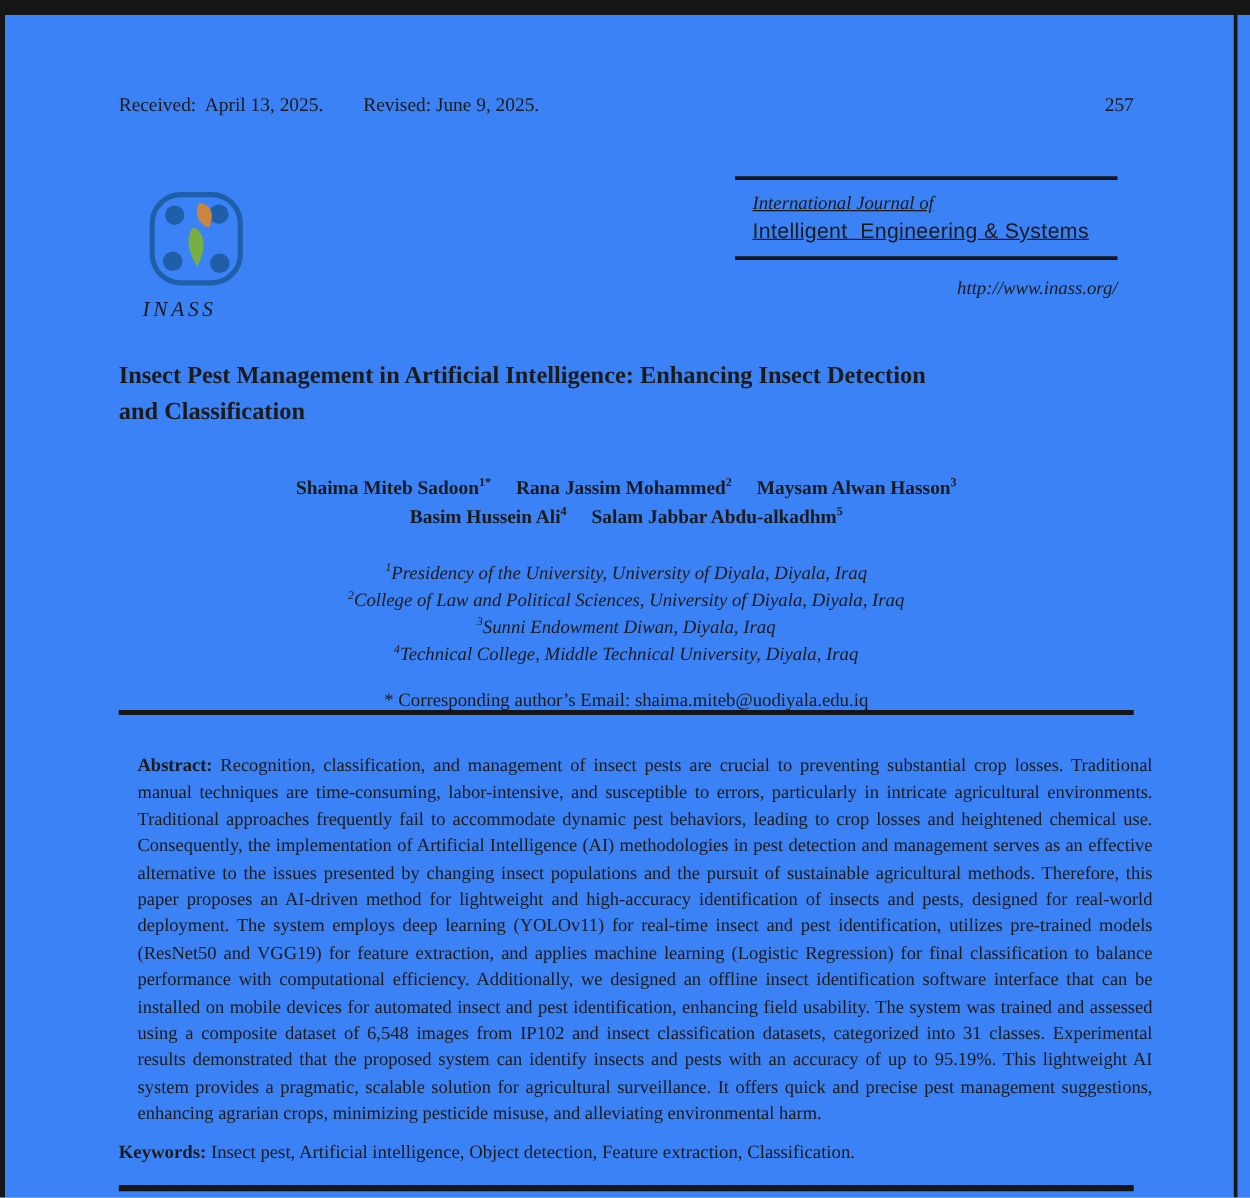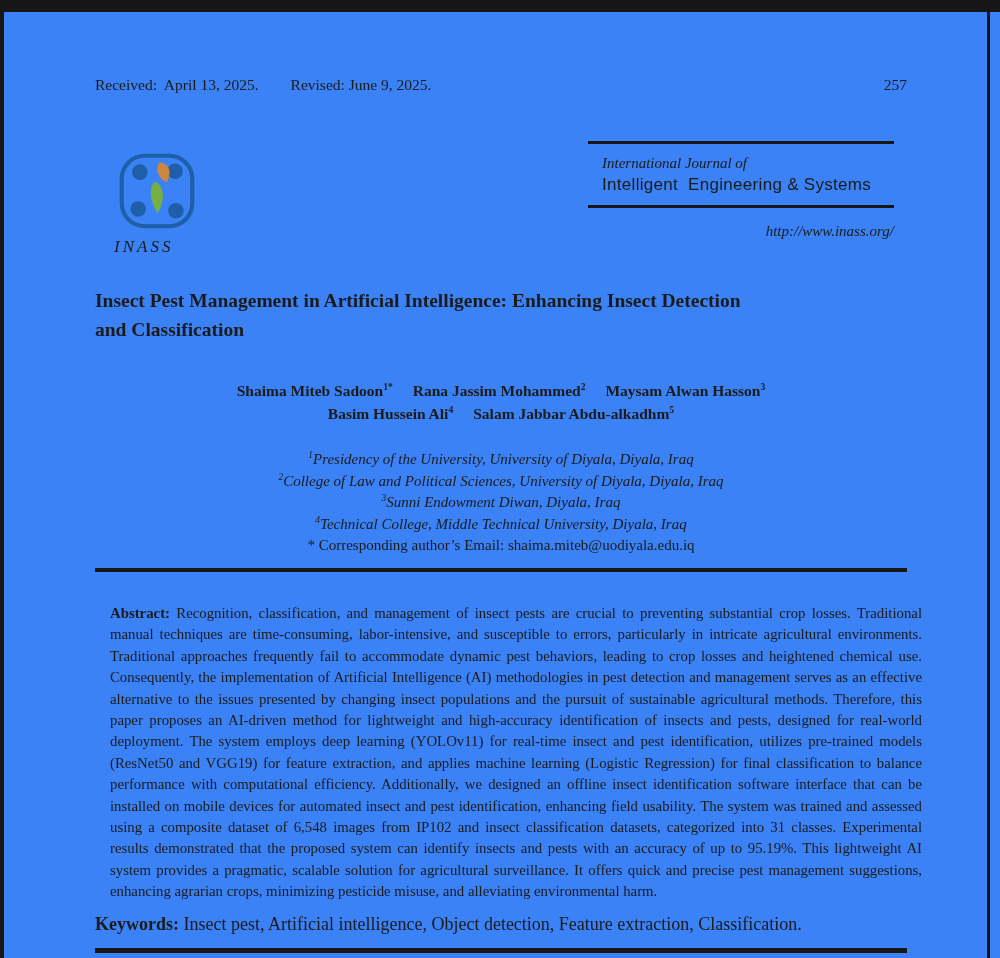--- a/index.html
+++ b/index.html
@@ -17,41 +17,41 @@
   .rightline { position: absolute; left: 987px; top: 12px; width: 3px; height: 946px; background: #161616; }
 
   .header-line { position: absolute; left: 95px; top: 76px; width: 812px; display: flex; font-size: 15.5px; white-space: pre; }
   .revised { margin-left: 32px; }
   .pageno  { margin-left: auto; }
 
   .logo-block { position: absolute; left: 114px; top: 150px; width: 96px; text-align: left; }
   .logo-text  { font-style: italic; font-size: 17px; letter-spacing: 3px; margin-top: 1px; }
 
   .journal-block { position: absolute; left: 588px; top: 141px; width: 306px; }
-  .journal-names { border-top: 3px solid #161616; border-bottom: 3px solid #161616; padding: 11px 0 10px 14px; }
+  .journal-names { border-top: 3px solid #161616; border-bottom: 3px solid #161616; padding: 11px 0 10px 14px; text-decoration: underline; }
   .j1 { font-style: italic; font-size: 15px; }
   .j2 { font-family: "Liberation Sans", sans-serif; font-size: 17px; white-space: pre; margin-top: 3px; letter-spacing: 0.3px; }
   .j-url { text-align: right; font-size: 15px; margin-top: 15px; font-style: italic; }
 
   .title { position: absolute; left: 95px; top: 286px; width: 812px; text-align: left; font-weight: bold; font-size: 19.5px; line-height: 29px; }
 
   .authors { position: absolute; left: 95px; top: 379px; width: 812px; font-weight: bold; font-size: 15.5px; }
   .author-row { display: flex; justify-content: center; gap: 20px; line-height: 23px; }
   sup { font-size: 0.62em; line-height: 0; }
 
   .affils { position: absolute; left: 95px; top: 449px; width: 812px; text-align: center; font-size: 15px; line-height: 21.5px; }
   .affil { font-style: italic; }
-  .corresponding { font-style: normal; }
+  .corresponding { font-style: normal; margin-top: 16px; }
 
   .rule { position: absolute; left: 95px; width: 812px; background: #161616; }
   .rule-top    { top: 568px; height: 4px; }
   .rule-bottom { top: 948px; height: 5px; }
 
   .abstract { position: absolute; left: 95px; top: 588px; width: 812px; font-size: 14.8px; line-height: 21.4px; text-align: justify; margin: 15px; }
-  .keywords { position: absolute; left: 95px; top: 914px; width: 812px; font-size: 18px; margin: 0; }
+  .keywords { position: absolute; left: 95px; top: 914px; width: 812px; font-size: 15px; margin: 0; }
   .inline-label { font-weight: bold; }
 </style>
 </head>
 <body>
 
 <div id="page">
 
   <div class="topbar"></div>
   <div class="leftstrip"></div>
   <div class="rightline"></div>

